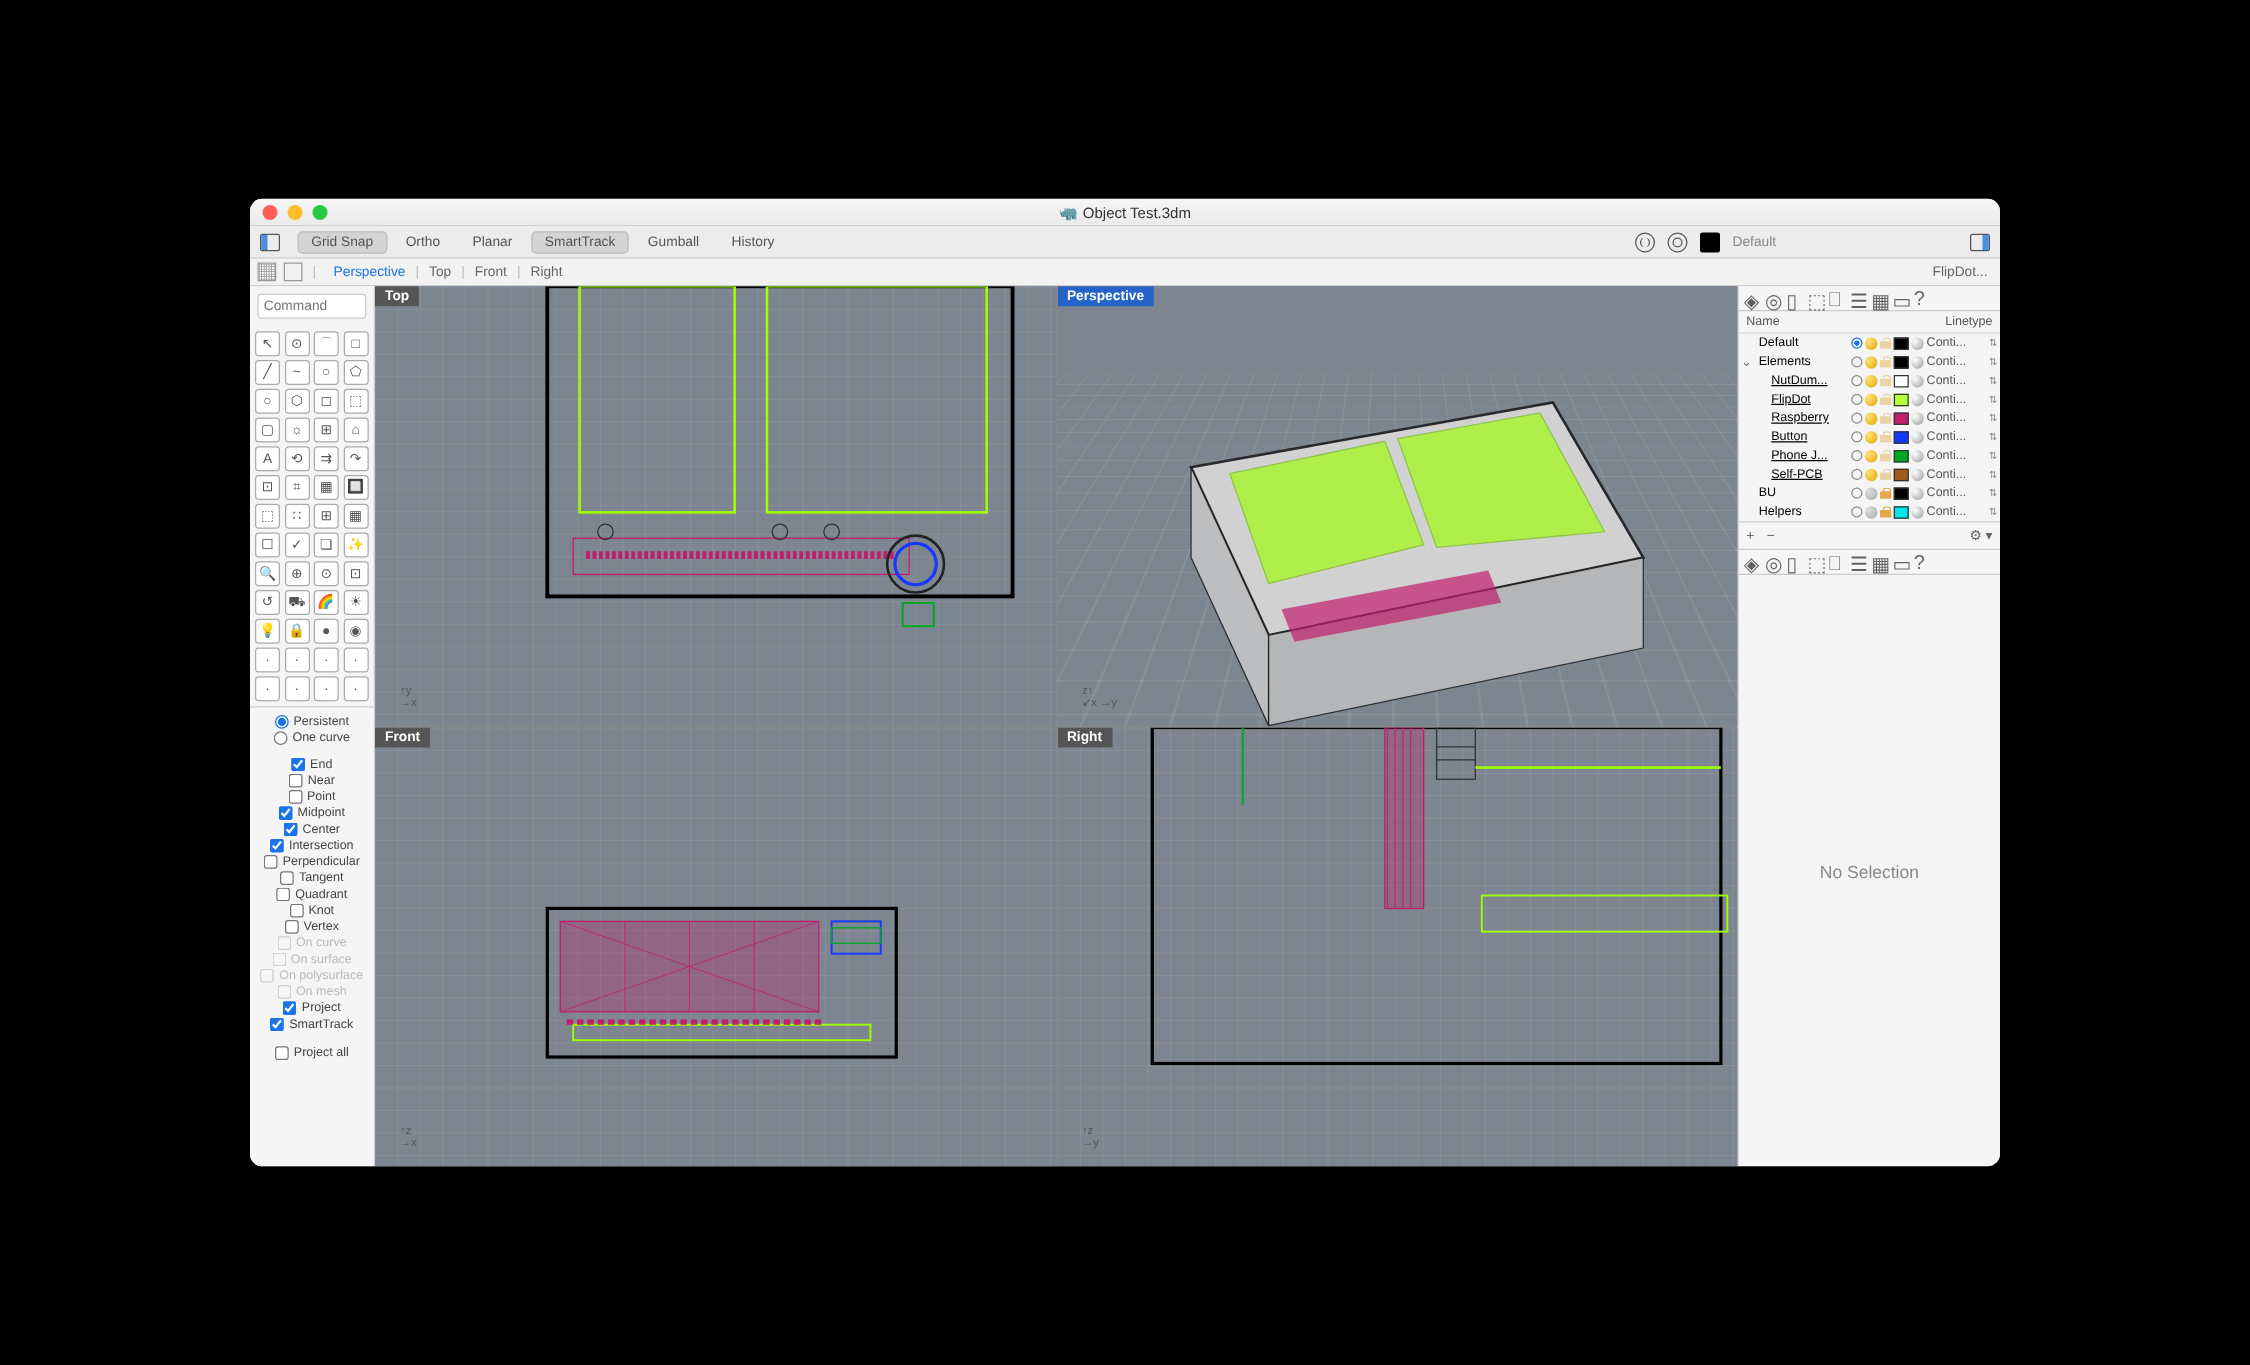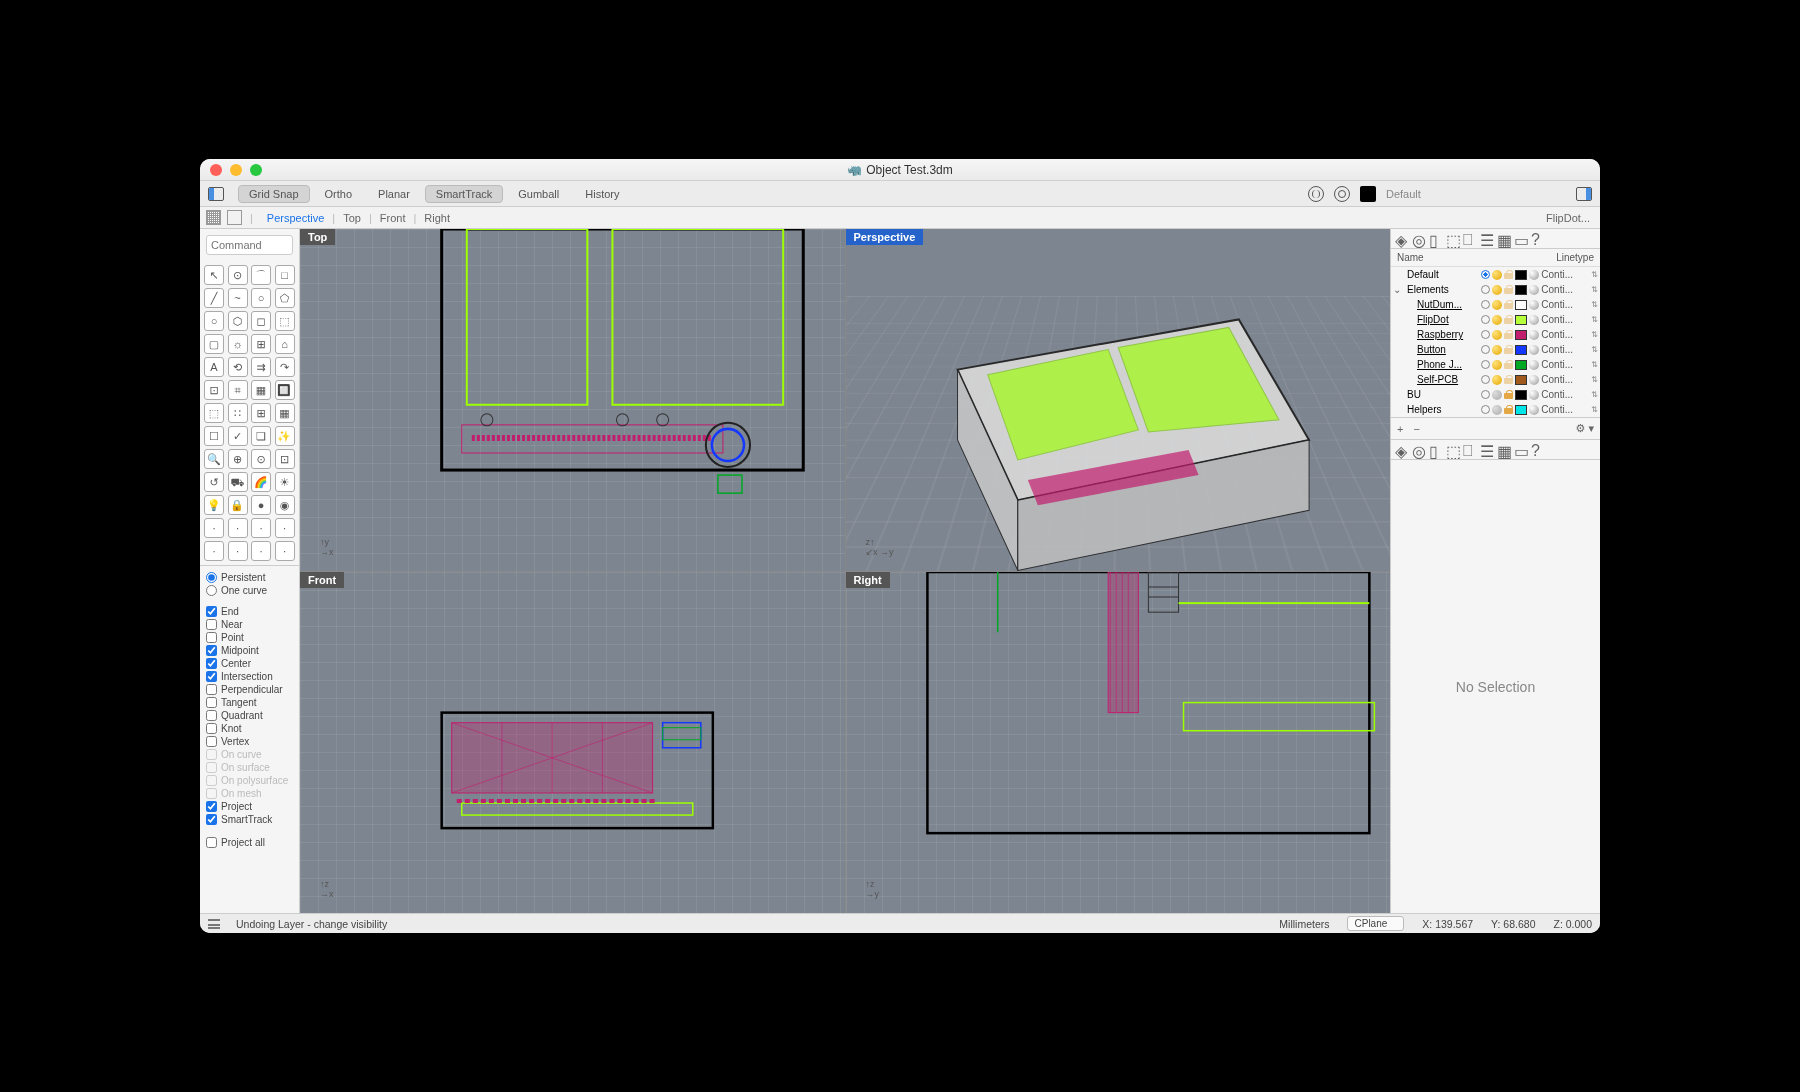--- a/index.html
+++ b/index.html
@@ -28,21 +28,21 @@
   .tab.active { color:#1a73e8; }
   .tab-right { margin-left:auto; padding-right:10px; color:#666; font-size:11px; }
 
   .body { flex:1; display:flex; min-height:0; }
   .left-panel { width:100px; background:#f5f5f5; border-right:1px solid #ccc; display:flex; flex-direction:column; }
   .cmd { margin:6px; font-size:11px; padding:3px 4px; border:1px solid #ccc; border-radius:3px; background:#fff; color:#aaa; }
   .toolgrid { display:grid; grid-template-columns:repeat(4,1fr); gap:3px; padding:4px; }
   .tool { width:20px; height:20px; border:1px solid #aaa; border-radius:3px; background:#fff; position:relative; }
   
   .osnap { flex:1; background:#f5f5f5; font-size:10px; border-top:1px solid #ccc; padding:4px 6px; overflow:auto; }
-  .osnap label { display:flex; align-items:center; gap:4px; margin:2px 0; color:#444; }
+  .osnap label { display:flex; align-items:center; gap:4px; margin:2px 0; color:#444;justify-content:center; }
   .osnap input[type=checkbox],.osnap input[type=radio]{accent-color:#1a73e8; width:11px;height:11px;}
   .osnap .disabled { color:#bbb; }
 
   .center { flex:1; display:grid; grid-template-columns:1fr 1fr; grid-template-rows:1fr 1fr; gap:1px; background:#888; }
   .vp { background:#7d8590; position:relative; overflow:hidden; }
   .vp-label { position:absolute; top:0; left:0; background:#555; color:#fff; font-size:11px; padding:2px 8px; font-weight:bold; }
   .vp-label.active { background:#2563cb; }
   .gridbg { position:absolute; inset:0; background-image:
     linear-gradient(rgba(255,255,255,.08) 1px, transparent 1px),
     linear-gradient(90deg, rgba(255,255,255,.08) 1px, transparent 1px);
@@ -485,25 +485,14 @@
           <span class="pi">☰</span>
           <span class="pi">▦</span>
           <span class="pi">▭</span>
           <span class="pi">?</span>
         </div>
         <div class="no-sel">No Selection</div>
       </div>
     </div>
   </div>
 
-  <div class="statusbar">
-    <span class="hamb"></span>
-    <span>Undoing Layer - change visibility</span>
-    <div class="sb-right">
-      <span>Millimeters</span>
-      <span class="sb-sel">CPlane</span>
-      <span>X: 139.567</span>
-      <span>Y: 68.680</span>
-      <span>Z: 0.000</span>
-    </div>
-  </div>
 
 </div>
 
 </body></html>

